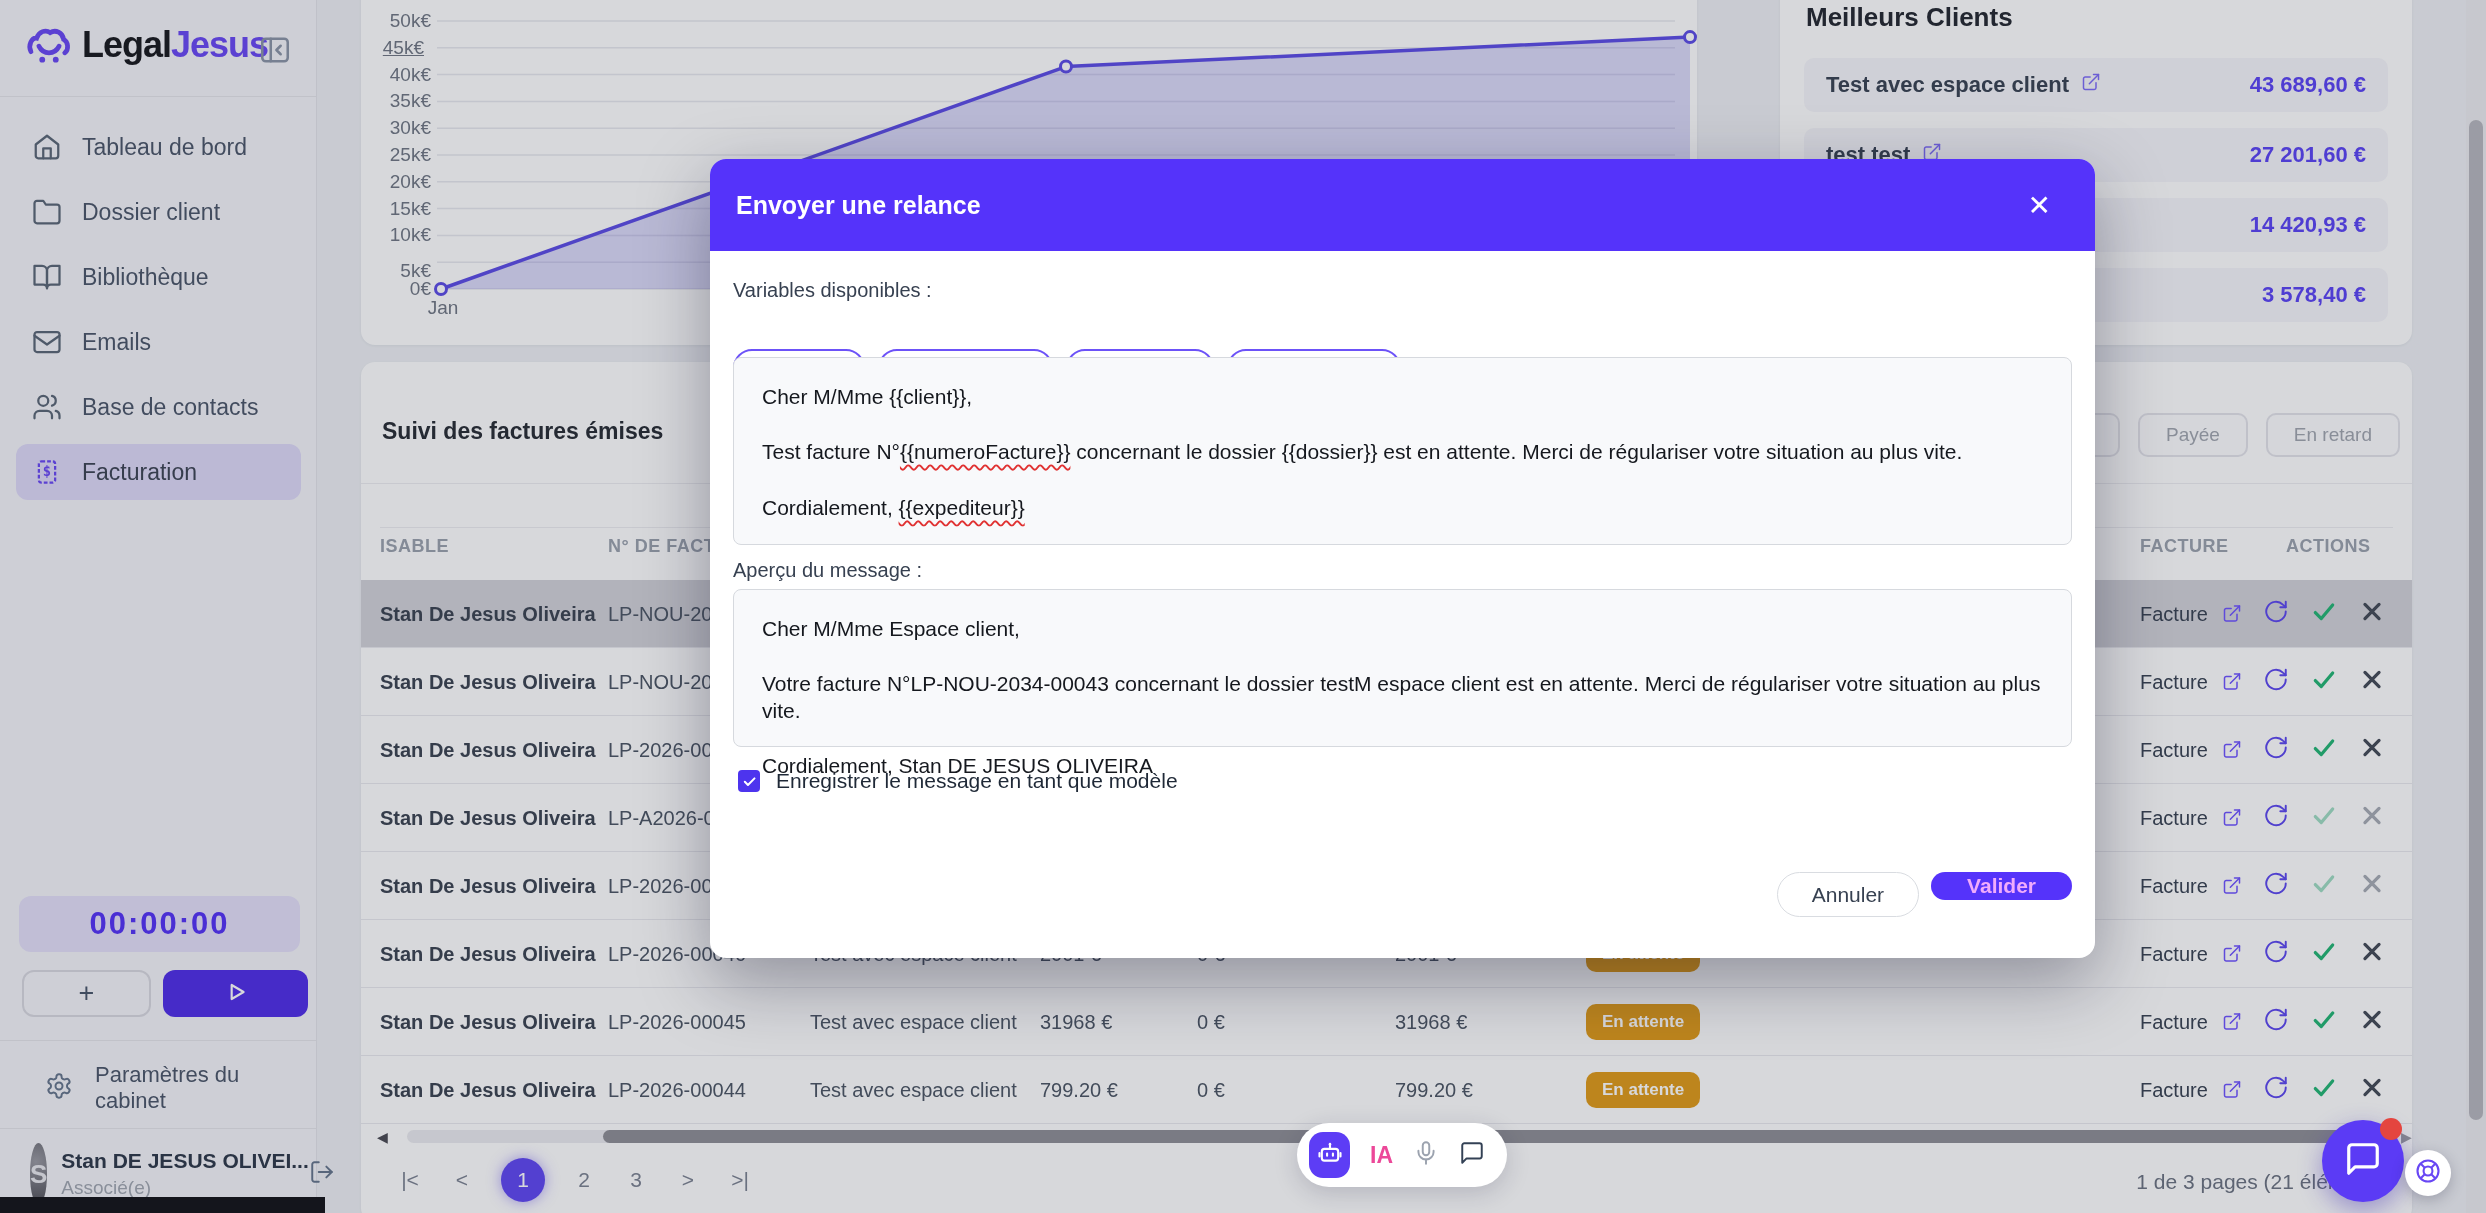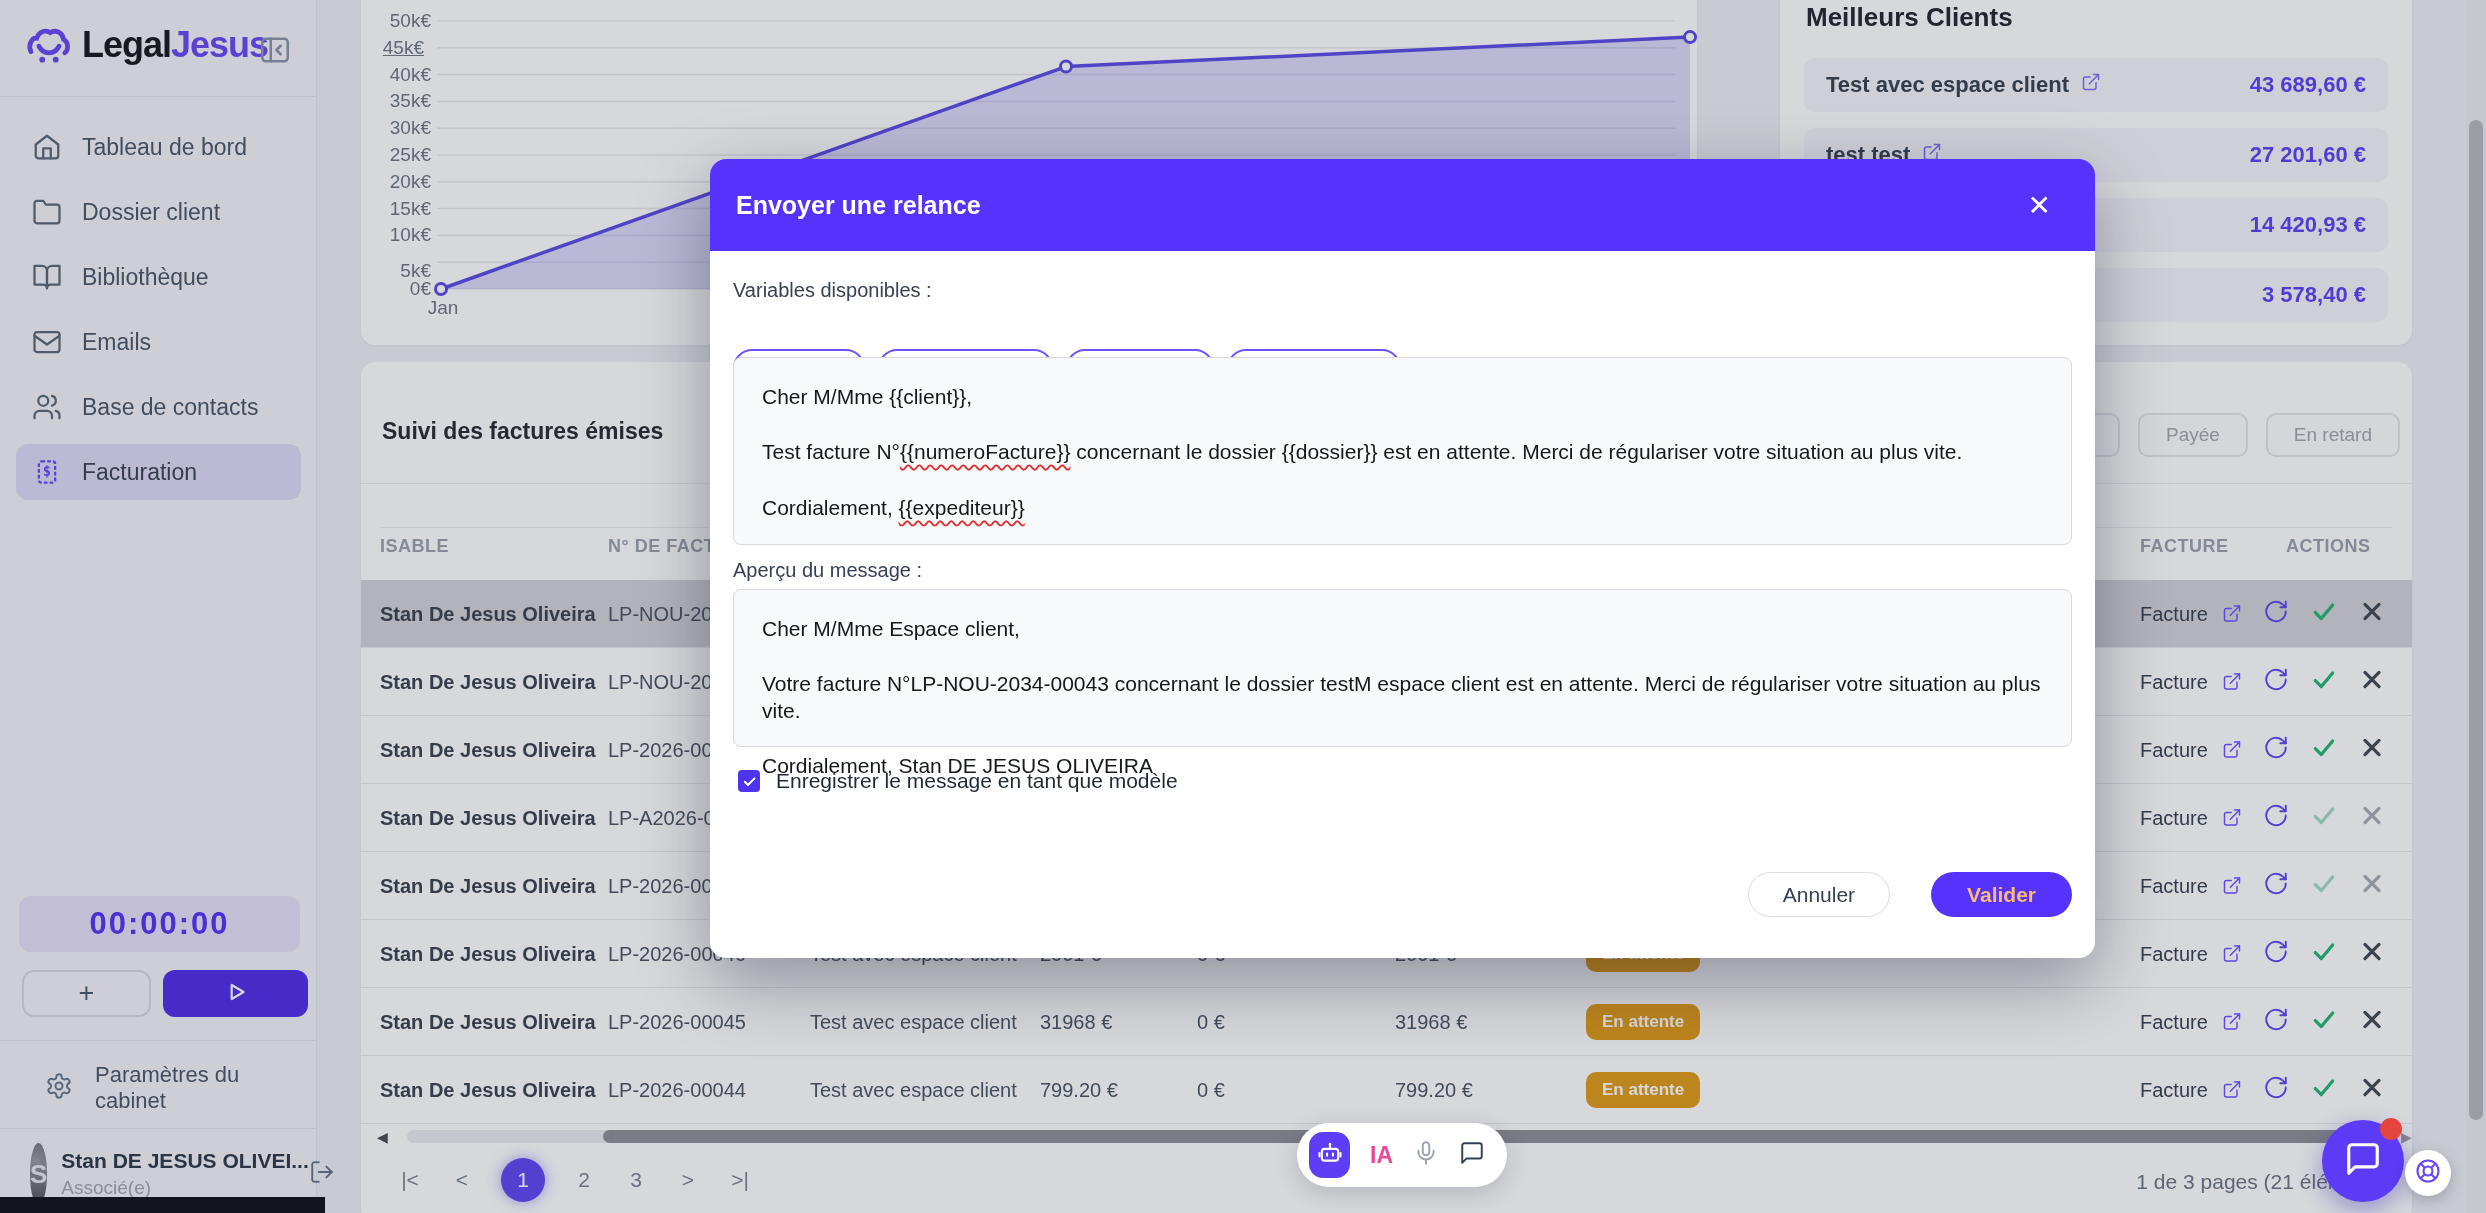--- a/index.html
+++ b/index.html
@@ -128,25 +128,25 @@
   .editor-box { top:198px; height:188px; }
   .preview-box { top:430px; height:158px; }
   .msg-box p + p { margin-top:29px; }
   .sq { text-decoration:underline wavy #e03131; text-decoration-thickness:1.5px; text-underline-offset:5px; }
   .preview-label { position:absolute; left:23px; top:400px; font-size:20px; color:#374151; }
   .check-row { position:absolute; left:28px; top:610px; display:flex; align-items:center; gap:16px; cursor:pointer; }
   .checkbox { width:22px; height:22px; border-radius:4px; background:#4d34ee; display:flex; align-items:center;
     justify-content:center; }
   .checkbox svg { width:15px; height:15px; }
   .check-label { font-size:21px; color:#1f2937; }
-  .modal-actions { position:absolute; right:23px; top:713px; display:flex; gap:41px; }
+  .modal-actions { position:absolute; right:23px; top:713px; display:flex; gap:12px; }
   .btn-cancel { height:45px; padding:0 34px; border:1px solid #d9dce1; border-radius:999px; background:#fff;
     font-size:21px; color:#374151; display:flex; align-items:center; cursor:pointer; }
-  .btn-submit { height:45px; padding:0 36px; border:none; border-radius:999px; background:#5533fa;
-    font-size:21px; font-weight:700; color:#fdba74; display:flex; align-items:center; cursor:pointer; }
+  .btn-submit { height:28px; padding:0 36px; border:none; border-radius:999px; background:#5533fa;
+    font-size:21px; font-weight:700; color:#f0abfc; display:flex; align-items:center; cursor:pointer; }
 </style>
 </head>
 <body>
 
 <div id="app">
 
   <div class="sidebar">
     <div class="logo-row">
       <span class="logo-mark">
         <svg viewBox="0 0 48 48">

